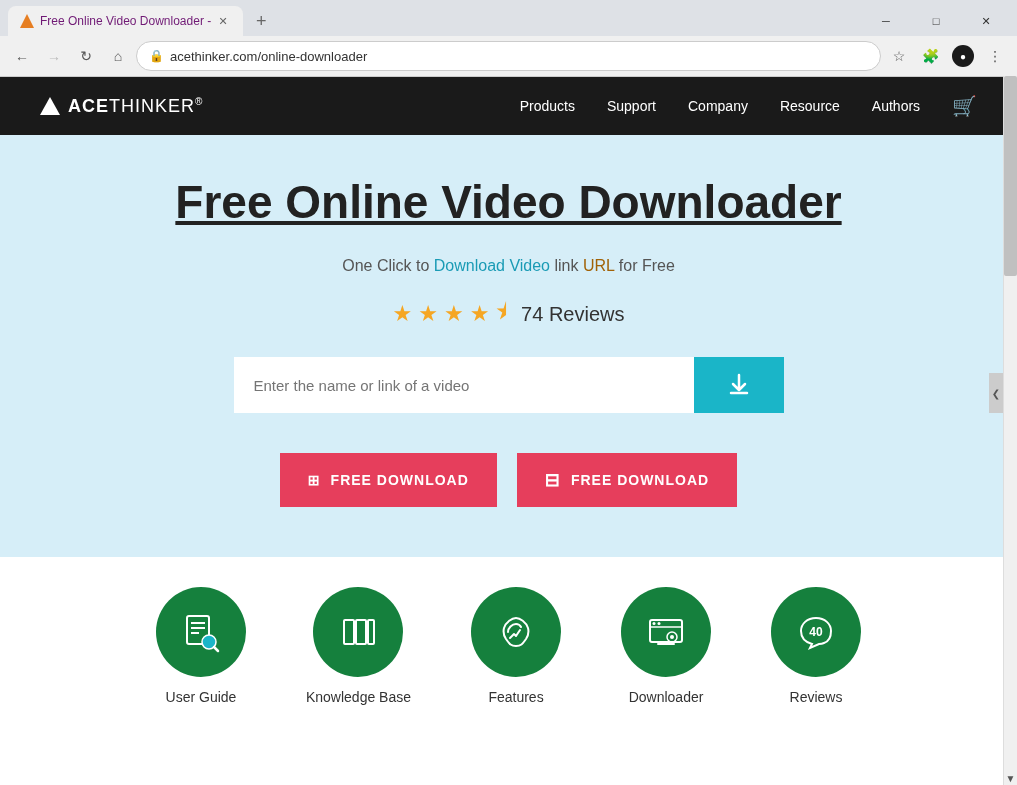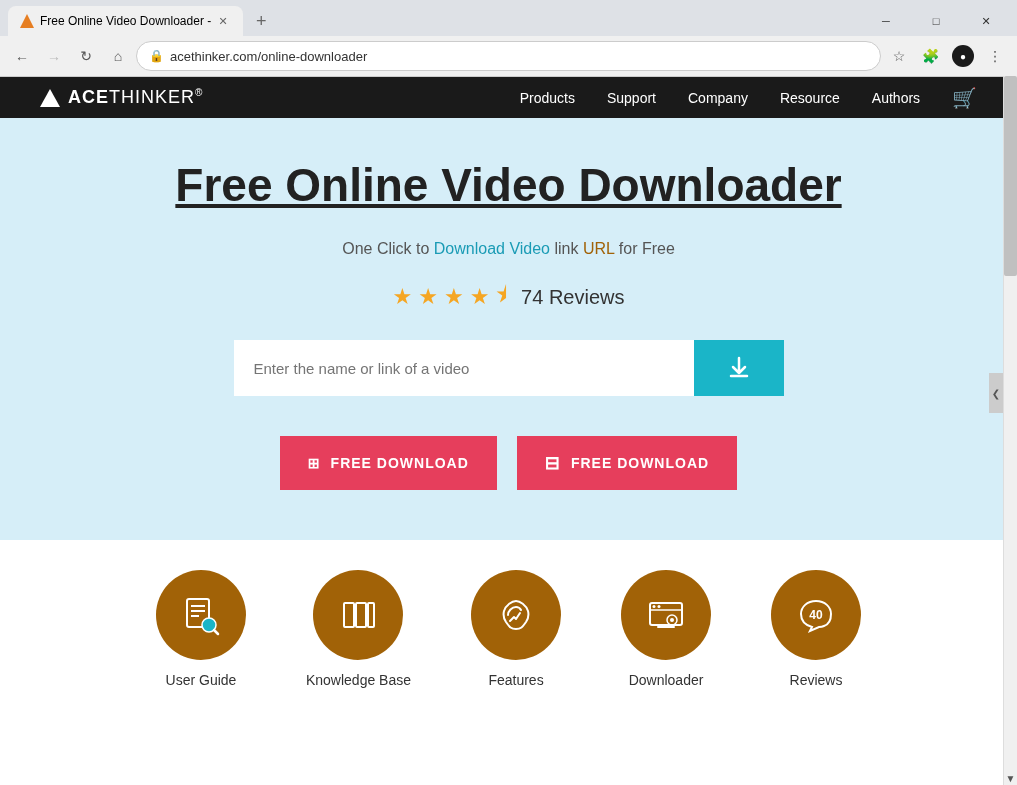--- a/index.html
+++ b/index.html
@@ -33,21 +33,21 @@
     .tab-favicon {
       width: 14px;
       height: 14px;
       background: #e67e22;
       clip-path: polygon(50% 0%, 0% 100%, 100% 100%);
       margin-right: 6px;
       flex-shrink: 0;
     }
     .tab-title {
       font-size: 12px;
-      color: #000000;
+      color: #701a75;
       white-space: nowrap;
       overflow: hidden;
       text-overflow: ellipsis;
       flex: 1;
     }
     .tab-close {
       width: 16px;
       height: 16px;
       display: flex;
       align-items: center;
@@ -157,21 +157,21 @@
       height: calc(785px - 76px);
       overflow: hidden;
     }
 
     
     .site-nav {
       background: #1a1a1a;
       display: flex;
       align-items: center;
       padding: 0 40px;
-      height: 41px;
+      height: 58px;
     }
     .logo {
       display: flex;
       align-items: center;
       color: #fff;
       text-decoration: none;
       margin-right: auto;
     }
     .logo-triangle {
       width: 0;
@@ -297,21 +297,21 @@
     .icon-item {
       display: flex;
       flex-direction: column;
       align-items: center;
       gap: 12px;
       cursor: pointer;
     }
     .icon-circle {
       width: 90px;
       height: 90px;
-      background: #a16207;
+      background: #15803d;
       border-radius: 50%;
       display: flex;
       align-items: center;
       justify-content: center;
       color: #fff;
       font-size: 36px;
     }
     .icon-label {
       font-size: 14px;
       color: #333;

